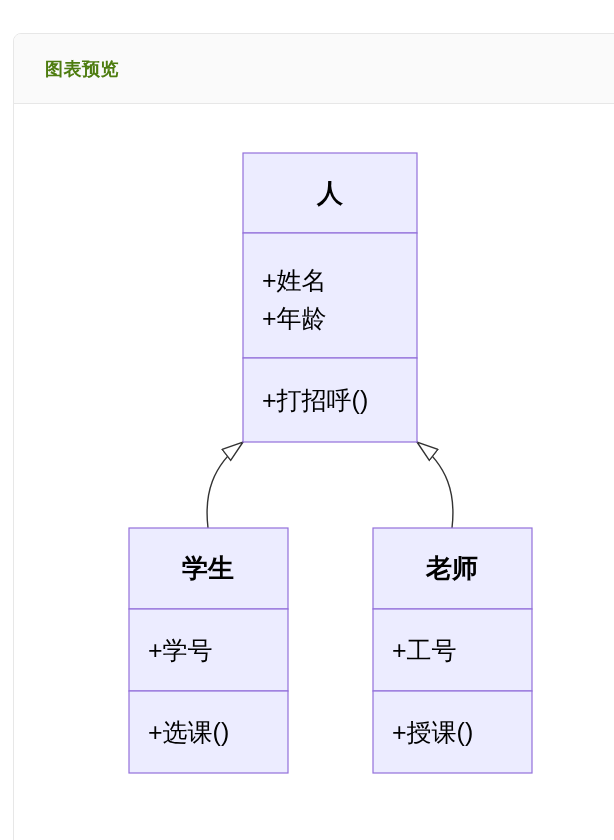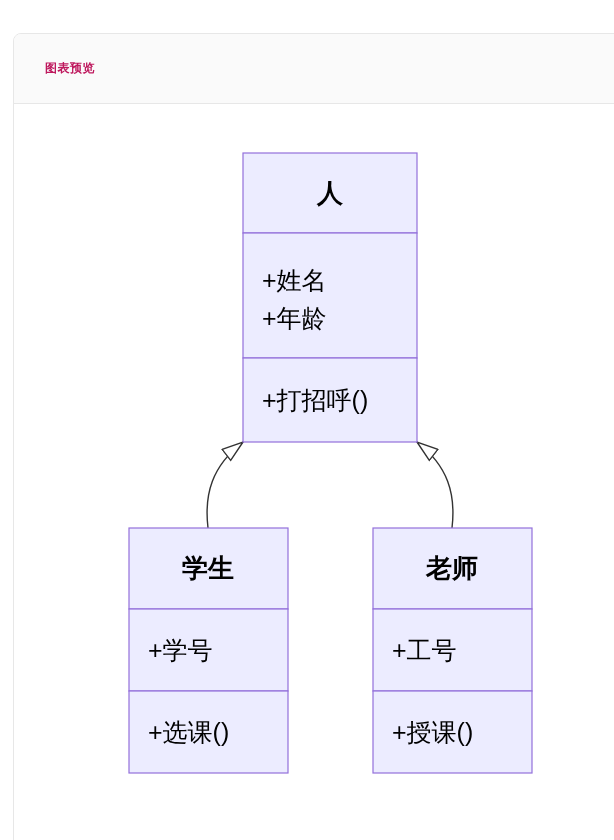--- a/index.html
+++ b/index.html
@@ -20,23 +20,23 @@
   }
   .card-header {
     height: 70px;
     background: var(--header-bg, #fafafa);
     border-bottom: 1px solid var(--card-border, #e9e9e9);
     display: flex;
     align-items: center;
     padding-left: 31px;
   }
   .card-title {
-    font-size: 12px;
+    font-size: 18px;
     font-weight: 600;
-    color: #be185d;
+    color: #4d7c0f;
     letter-spacing: 0.5px;
     font-family: Liberation Serif, serif;
   }
   .card-body {
     position: relative;
     background: #ffffff;
   }
   svg { display: block; }
   .sect {
     fill: var(--node-fill, #ECECFF);

